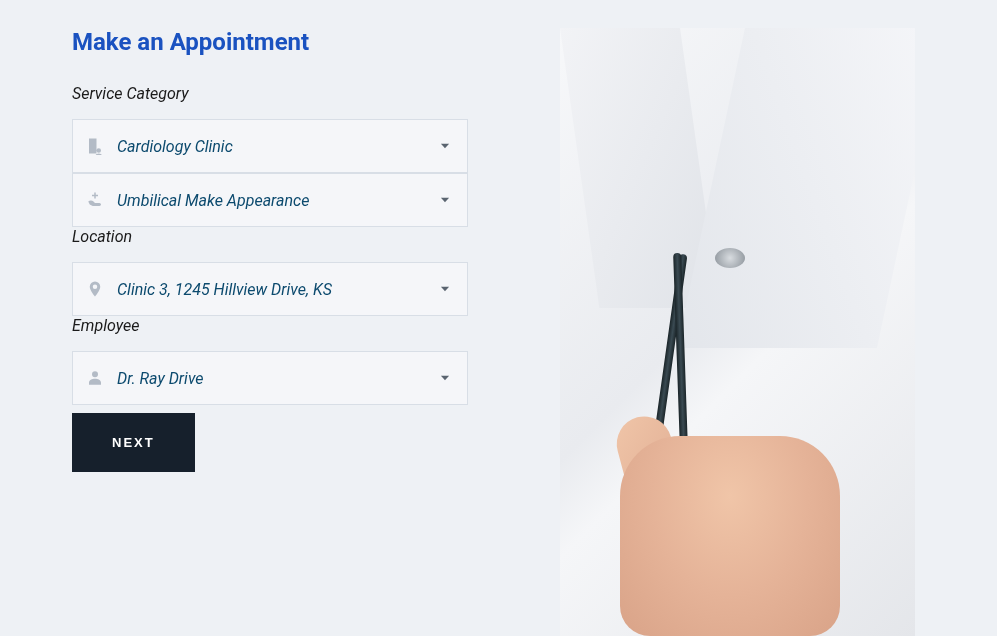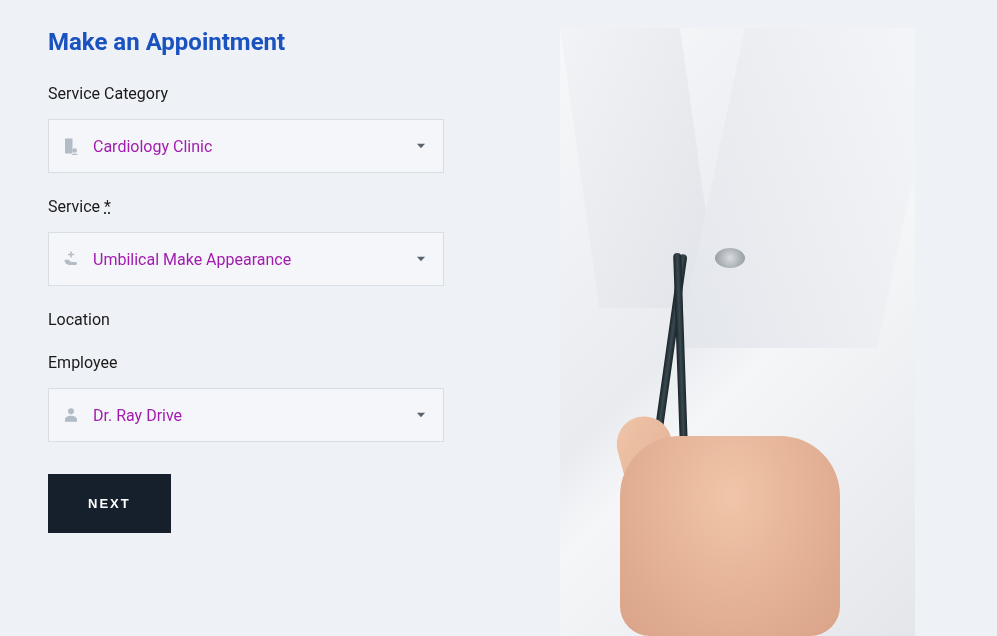--- a/index.html
+++ b/index.html
@@ -9,36 +9,36 @@
     width: 997px;
     height: 636px;
     overflow: hidden;
   }
   .container {
     display: flex;
     height: 100%;
   }
   .form-side {
     flex: 0 0 560px;
-    padding: 28px 90px 28px 48px;
+    padding: 28px 90px 28px 72px;
   }
   .image-side {
     flex: 0 0 355px;
     margin-left: auto;
     margin-top: 28px;
     margin-right: 82px;
   }
   .title {
     color: #1a52c0;
     font-size: 24px;
     font-weight: 700;
     margin-bottom: 28px;
   }
   .field {
-    margin-bottom: 24px;
+    font-style: italic;
   }
   .label {
     color: #1a1a1a;
     font-size: 16px;
     margin-bottom: 16px;
     display: block;
   }
   .label .req {
     text-decoration: underline dotted;
   }
@@ -57,21 +57,21 @@
     display: flex;
     justify-content: center;
     align-items: center;
   }
   .select-icon svg {
     fill: #b3bbc6;
     width: 18px;
     height: 18px;
   }
   .select-value {
-    color: #a21caf;
+    color: #0c4a6e;
     font-size: 16px;
     flex: 1;
   }
   .chevron {
     width: 44px;
     display: flex;
     justify-content: center;
     align-items: center;
   }
   .chevron svg {
@@ -192,41 +192,51 @@
         <span class="chevron">
           <svg viewBox="0 0 24 24">
               <path d="M5 8l7 8 7-8z"></path>
             </svg>
         </span>
       </div>
     </div>
 
     
     <div class="field">
-      <label class="label">
-        <span>Service </span><span class="req">*</span>
-      </label>
       <div class="select-box">
         <span class="select-icon">
           <svg viewBox="0 0 24 24">
               <path d="M11 2h2v3h3v2h-3v3h-2V7H8V5h3V2zM3 14c2-2 5-2 7 0l2 2h6c1 0 2 1 2 2s-1 2-2 2H9l-4-2-2-4z"></path>
             </svg>
         </span>
         <span class="select-value">Umbilical Make Appearance</span>
         <span class="chevron">
           <svg viewBox="0 0 24 24">
               <path d="M5 8l7 8 7-8z"></path>
             </svg>
         </span>
       </div>
     </div>
 
     
     <div class="field">
       <label class="label">Location</label>
+      <div class="select-box">
+        <span class="select-icon">
+          <svg viewBox="0 0 24 24">
+              <path d="M12 2a7 7 0 017 7c0 5-7 13-7 13S5 14 5 9a7 7 0 017-7zm0 4a3 3 0 100 6 3 3 0 000-6z"></path>
+            </svg>
+        </span>
+        <span class="select-value">Clinic 3, 1245 Hillview Drive, KS</span>
+        <span class="chevron">
+          <svg viewBox="0 0 24 24">
+              <path d="M5 8l7 8 7-8z"></path>
+            </svg>
+        </span>
+      </div>
     </div>
 
     
     <div class="field">
       <label class="label">Employee</label>
       <div class="select-box">
         <span class="select-icon">
           <svg viewBox="0 0 24 24">
               <path d="M12 3a4 4 0 110 8 4 4 0 010-8zm0 10c4 0 8 2 8 5v3H4v-3c0-3 4-5 8-5z"></path>
             </svg>

